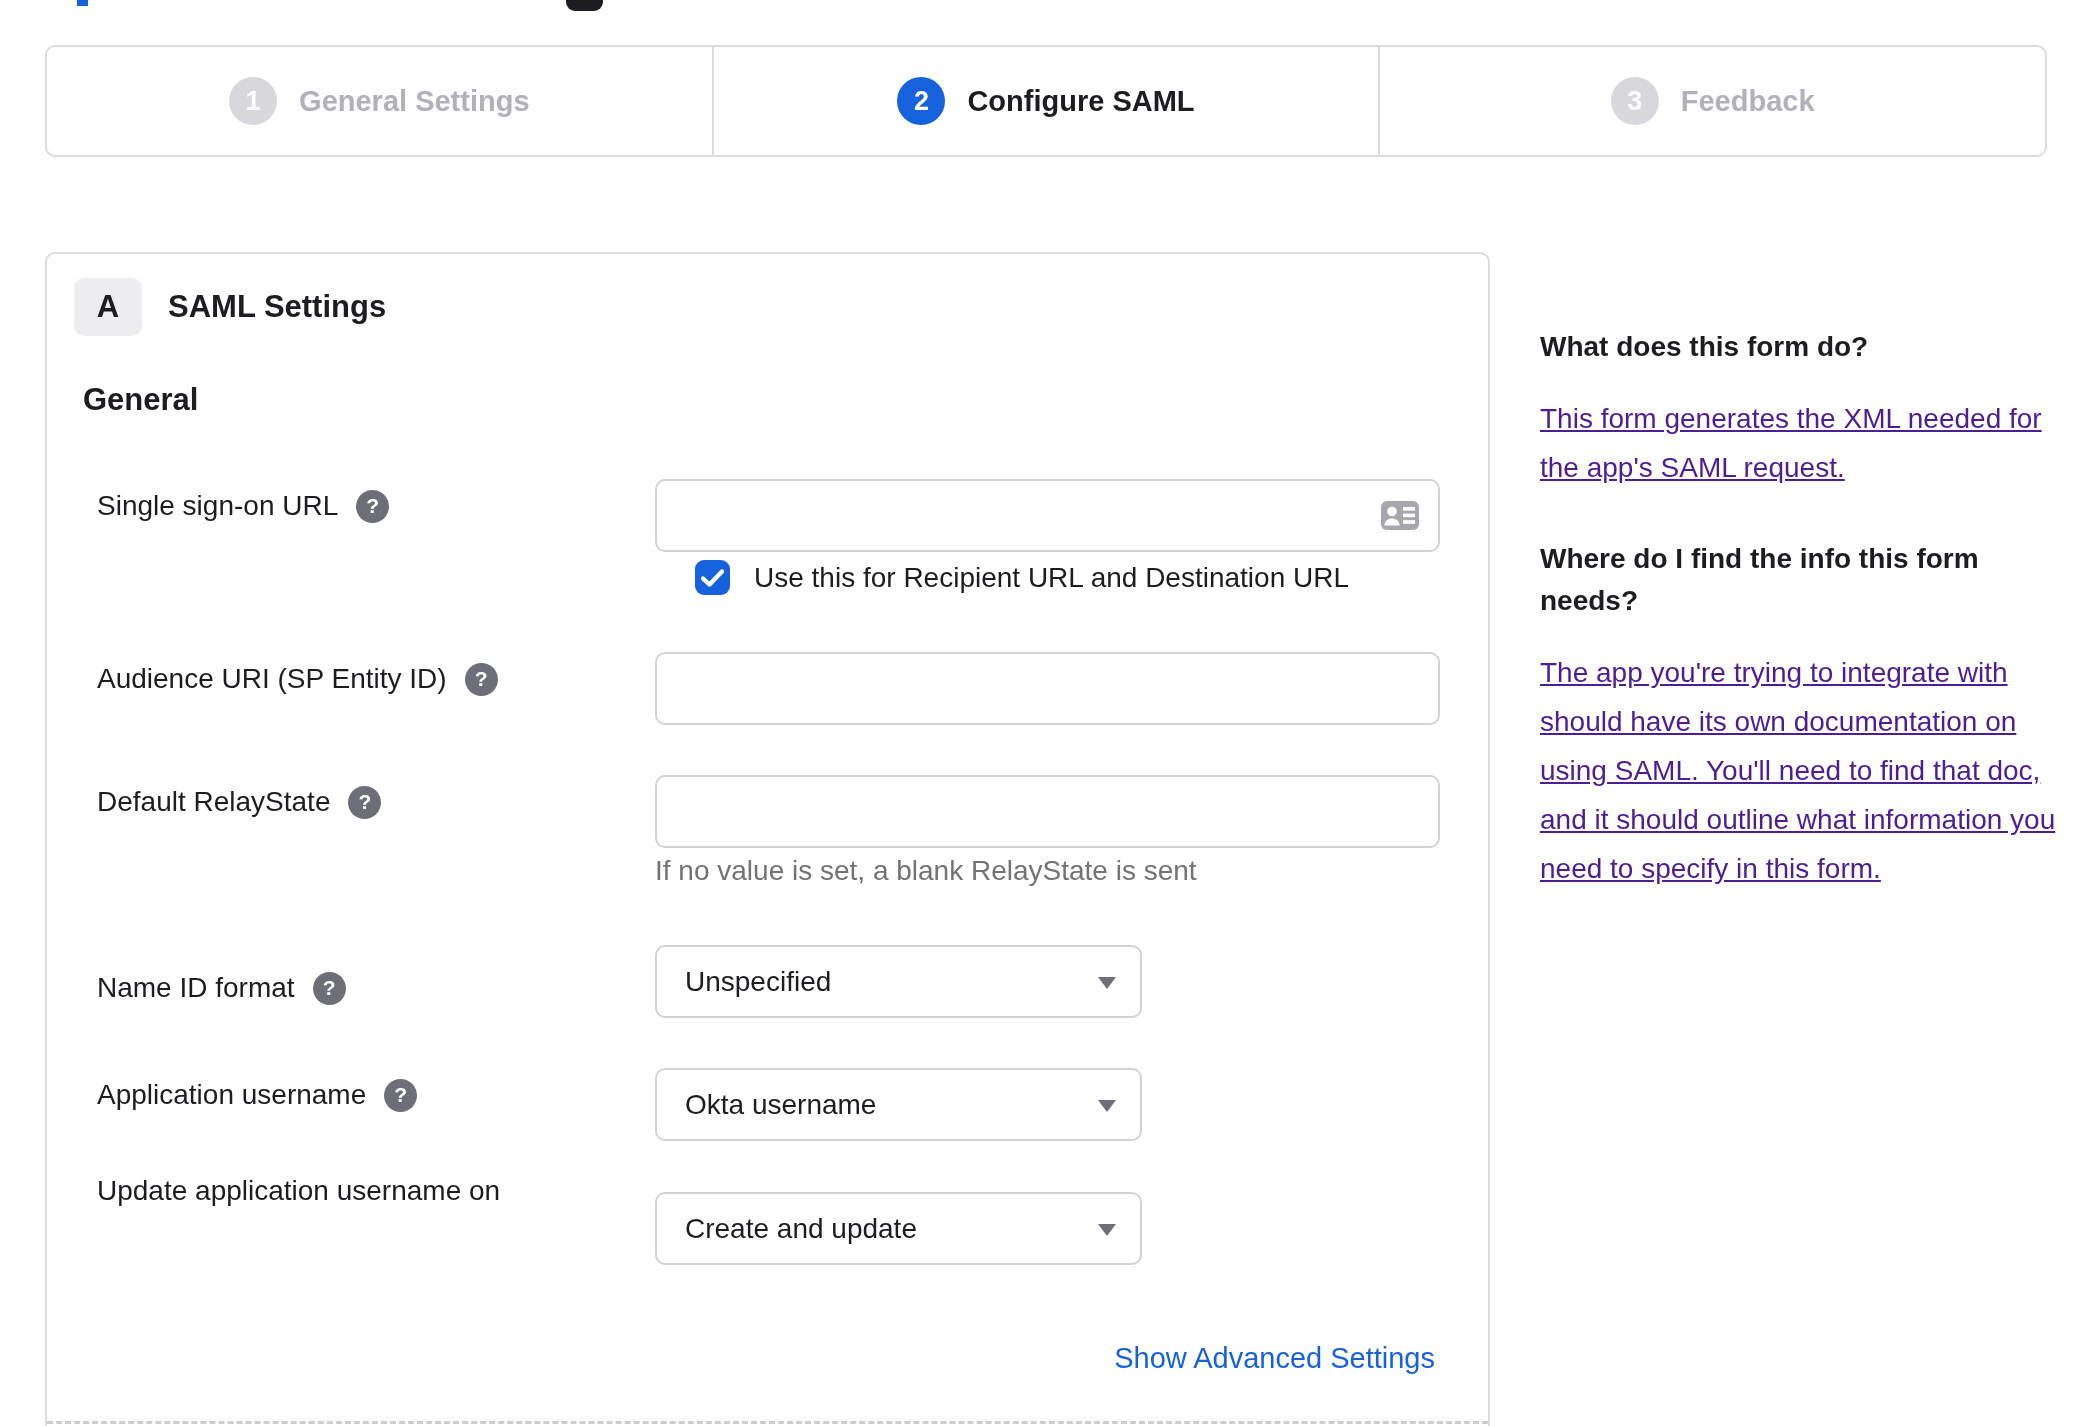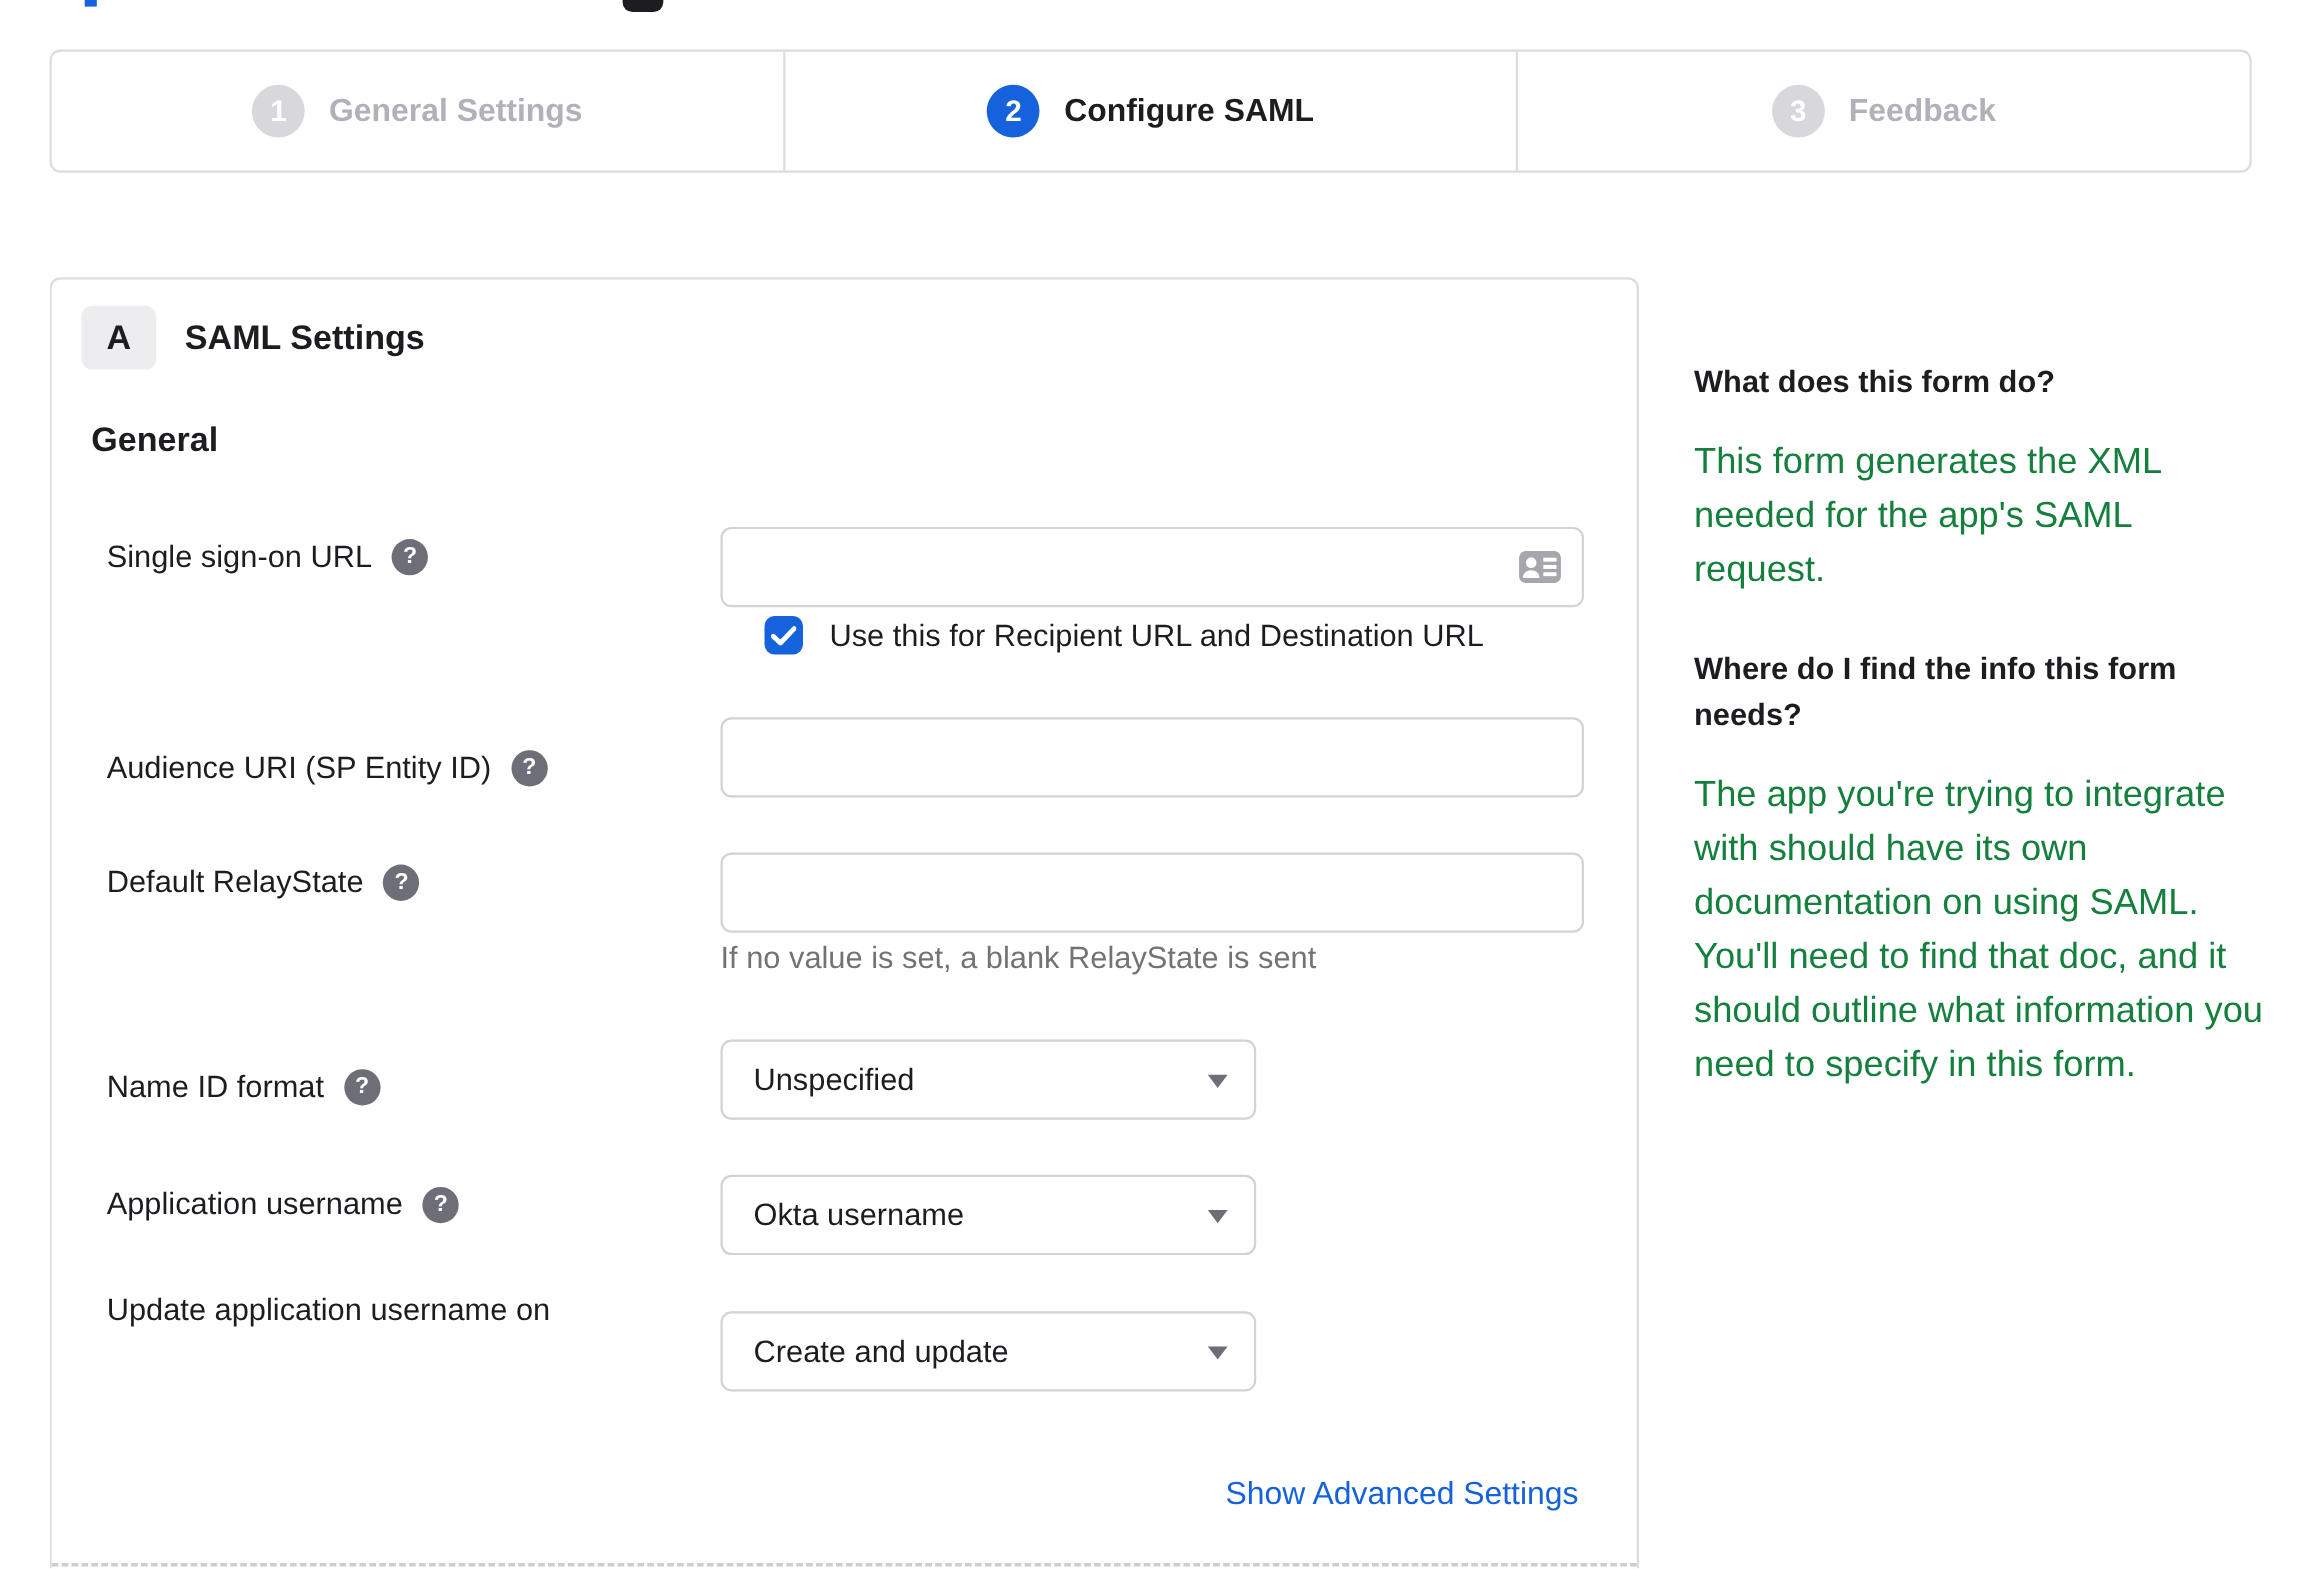--- a/index.html
+++ b/index.html
@@ -98,21 +98,21 @@
   }
 
   .advanced-link {
     position:absolute; right:53px; top:1088px;
     font-size:29px; color:#1662dd; text-decoration:none; cursor:pointer;
   }
 
   
   .sidebar { position:absolute; left:1540px; top:326px; width:522px; }
   .sidebar h3 { margin:0 0 26px 0; font-size:28px; font-weight:bold; line-height:42px; color:#1d1d21; }
-  .sidebar p { margin:0 0 46px 0; font-size:33px; line-height:49px; color:#15803d; }
+  .sidebar p { margin:0 0 46px 0; font-size:28px; line-height:49px; color:#4c1d95;text-decoration:underline; }
 </style>
 </head>
 <body>
 
 <div class="artifact-blue"></div>
 <div class="artifact-black"></div>
 
 <div class="stepper">
   <div class="step">
     <div class="step-circle">1</div>
@@ -155,21 +155,21 @@
 
   <div class="checkbox-row" style="top:306px;">
     <div class="checkbox">
       <svg width="23" height="18" viewBox="0 0 23 18">
         <path d="M2 9.5 L8.5 15.5 L21 2.5" fill="none" stroke="#ffffff" stroke-width="4.4" stroke-linecap="round" stroke-linejoin="round"></path>
       </svg>
     </div>
     <div class="checkbox-label">Use this for Recipient URL and Destination URL</div>
   </div>
 
-  <div class="row-label" style="top:408px;margin-top:19px;">
+  <div class="row-label" style="top:408px;">
     <span>Audience URI (SP Entity ID)</span>
     <span class="help-icon">?</span>
   </div>
   <input class="text-input" style="top: 398px;" type="text" value="">
 
   <div class="row-label" style="top:531px;">
     <span>Default RelayState</span>
     <span class="help-icon">?</span>
   </div>
   <input class="text-input" style="top: 521px;" type="text" value="">

